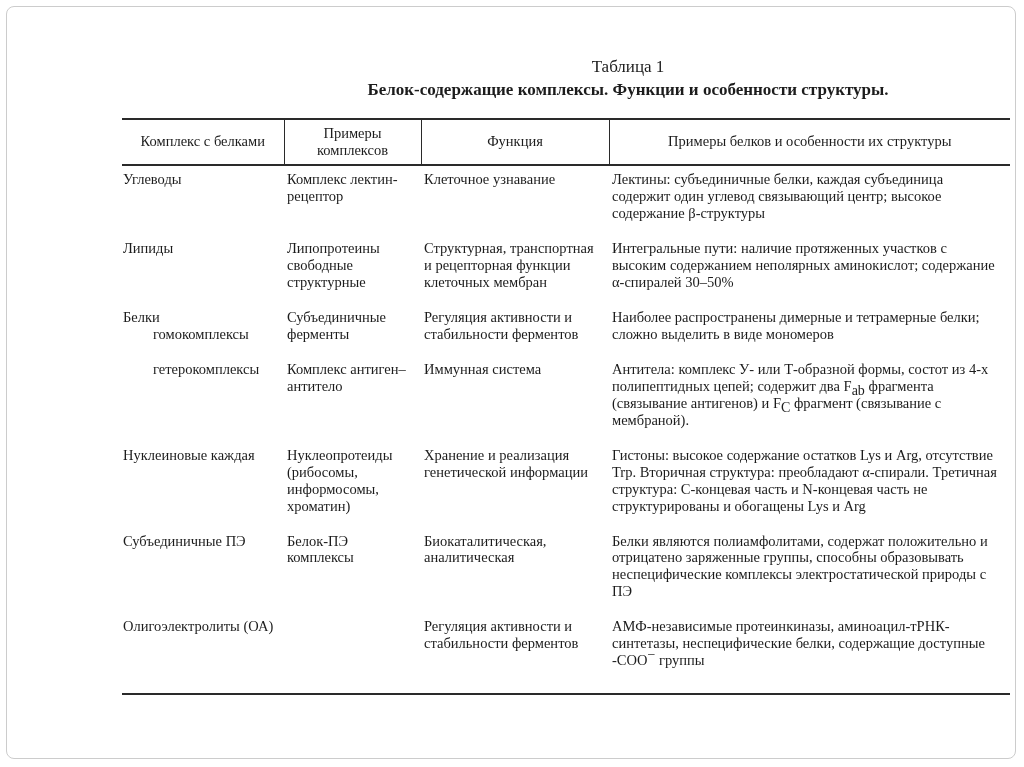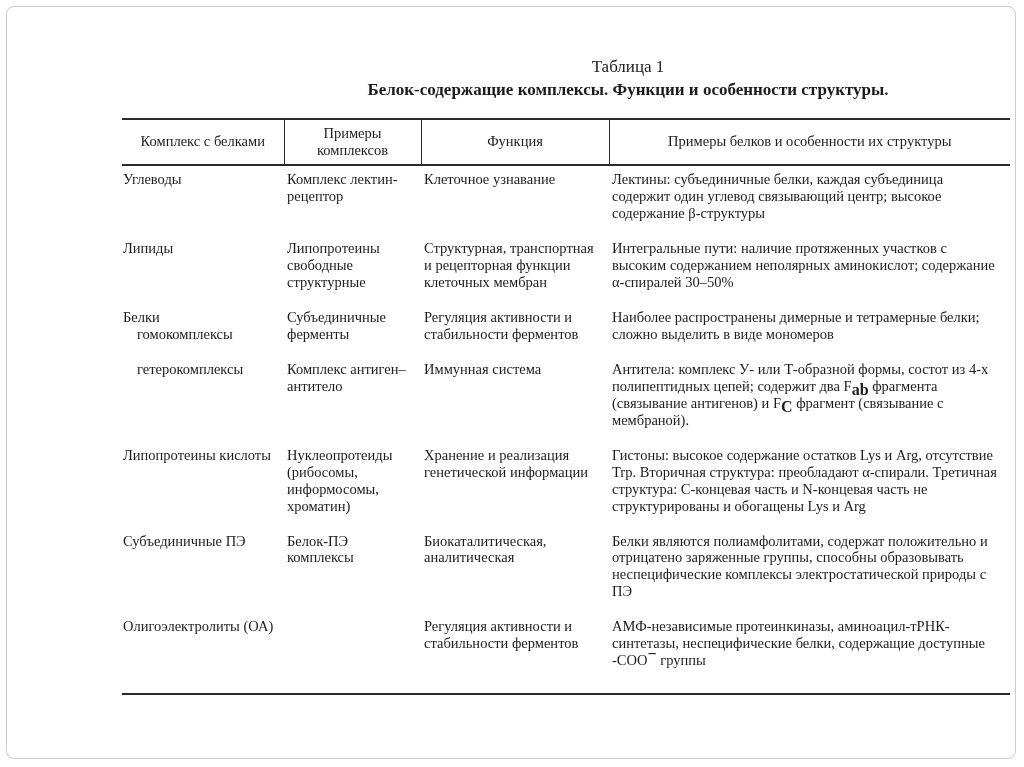--- a/index.html
+++ b/index.html
@@ -67,22 +67,22 @@
     font-size: 14.5px;
     line-height: 1.17;
     padding: 5px 8px 13px 3px;
   }
   table.main tbody td:first-child { padding-left: 1px; }
   table.main tbody tr:last-child td {
     border-bottom: 2px solid #2a2a2a;
     padding-bottom: 24px;
   }
   .it { }
-  .indent { margin-left: 14px; }
-  sub, sup { font-size: 16px; line-height: 0; font-weight: bold; }
+  .indent { margin-left: 30px; }
+  sub, sup { font-size: 14px; line-height: 0; }
 </style>
 </head>
 <body>
 
 <div class="page-frame"></div>
 
 <div class="content">
   <div class="caption">Таблица 1</div>
   <div class="doc-title">Белок-содержащие комплексы. Функции и особенности структуры.</div>
 
@@ -120,21 +120,21 @@
           <td><span>Регуляция активности и стабильности ферментов</span></td>
           <td><span>Наиболее распространены димерные и тетрамерные белки; сложно выделить в виде мономеров</span></td>
         </tr>
         <tr>
           <td><span class="it indent">гетерокомплексы</span></td>
           <td><span>Комплекс антиген–антитело</span></td>
           <td><span>Иммунная система</span></td>
           <td><span class="it">Антитела:</span><span> комплекс У- или Т-образной формы, состот из 4-х полипептидных цепей; содержит два F</span><sub>ab</sub><span> фрагмента (связывание антигенов) и F</span><sub>C</sub><span> фрагмент (связывание с мембраной).</span></td>
         </tr>
         <tr>
-          <td><span>Липопротеины кислоты</span></td>
+          <td><span>Нуклеиновые каждая</span></td>
           <td><span>Нуклеопротеиды (рибосомы, информосомы, хроматин)</span></td>
           <td><span>Хранение и реализация генетической информации</span></td>
           <td><span class="it">Гистоны:</span><span> высокое содержание остатков Lys и Arg, отсутствие Trp. Вторичная структура: преобладают α-спирали. Третичная структура: С-концевая часть и N-концевая часть не структурированы и обогащены Lys и Arg</span></td>
         </tr>
         <tr>
           <td><span>Субъединичные ПЭ</span></td>
           <td><span>Белок-ПЭ комплексы</span></td>
           <td><span>Биокаталитическая, аналитическая</span></td>
           <td><span>Белки являются полиамфолитами, содержат положительно и отрицатено заряженные группы, способны образовывать неспецифические комплексы электростатической природы с ПЭ</span></td>
         </tr>

